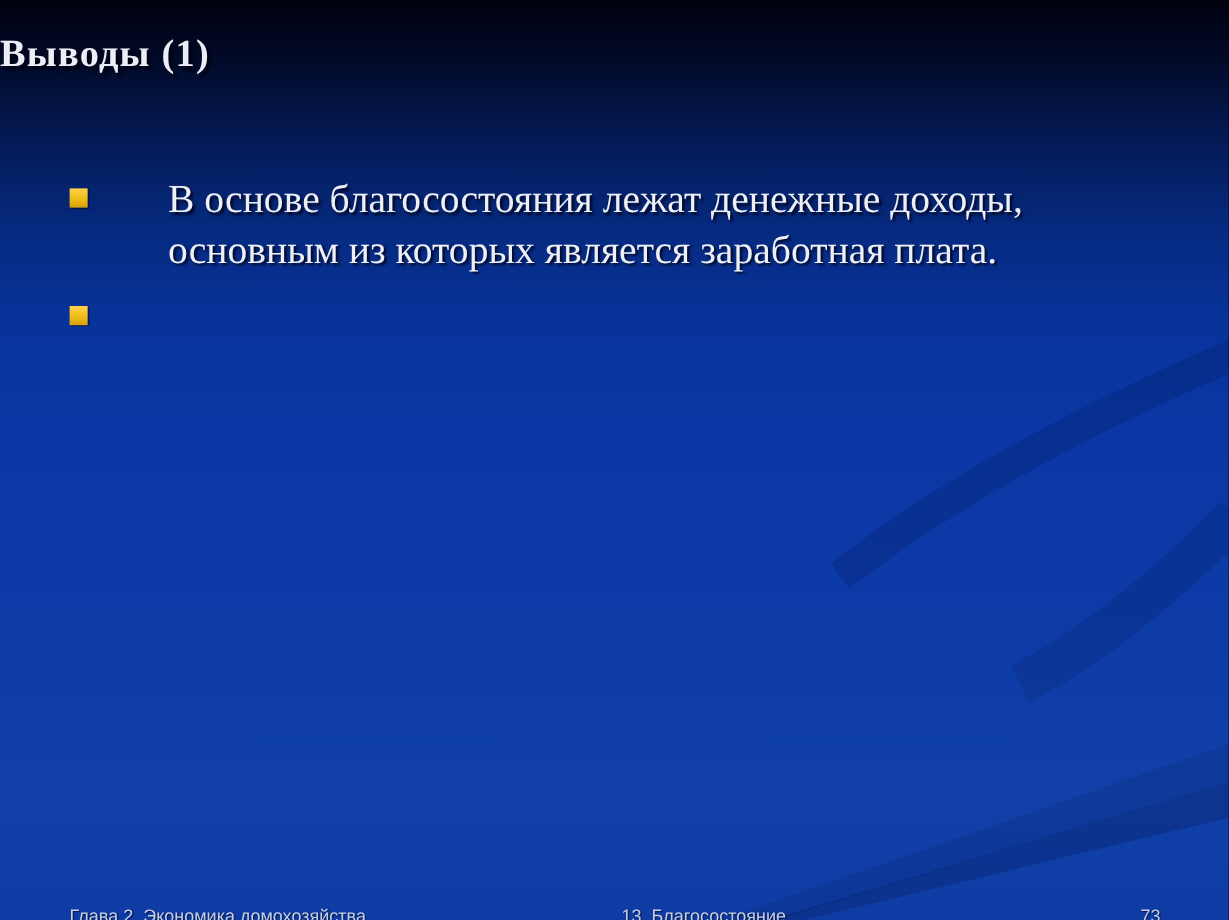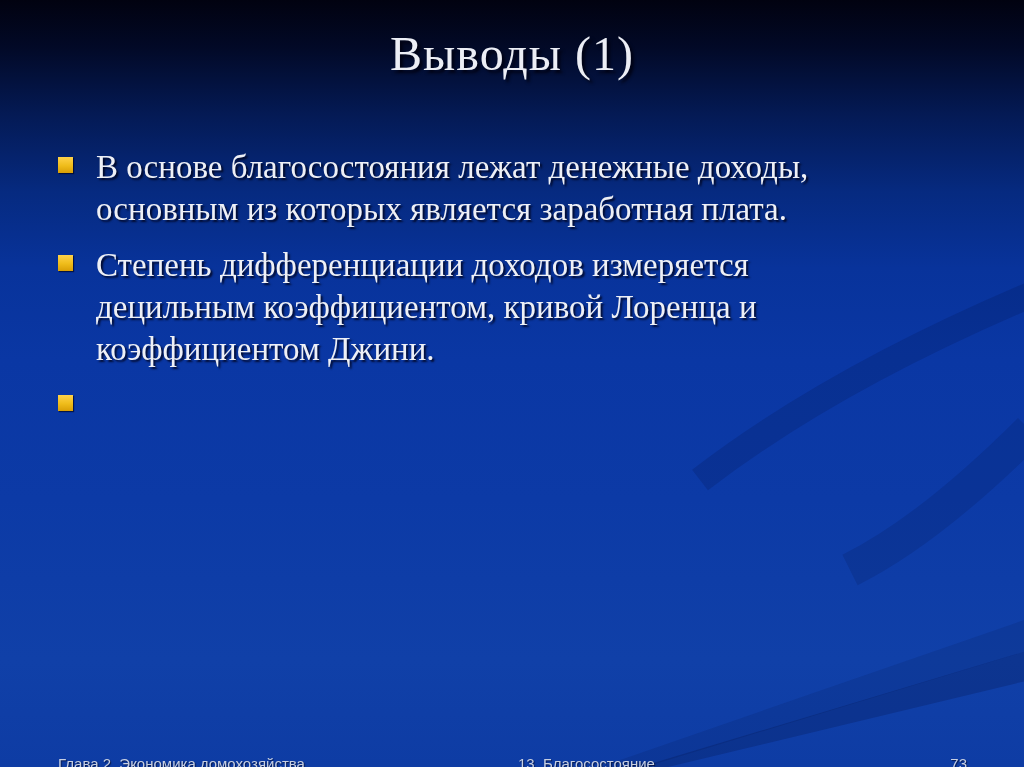--- a/index.html
+++ b/index.html
@@ -30,37 +30,37 @@
     width: 1024px;
     height: 767px;
     pointer-events: none;
   }
   .title {
     position: absolute;
     top: 26px;
     left: 0;
     width: 100%;
     margin: 0;
-    text-align: center;
-    font-size: 48px;
-    font-weight: normal;
+    font-size: 32px;
+    font-weight: bold;
     color: #eceef5;
     letter-spacing: 1px;
     text-shadow: 3px 3px 3px rgba(0, 0, 15, 0.85);
   }
   .content {
     position: absolute;
     top: 146px;
     left: 58px;
     width: 910px;
   }
   .bullet-item {
     display: flex;
     align-items: flex-start;
     margin-bottom: 14px;
+    gap: 44px;
   }
   .marker {
     flex: 0 0 auto;
     width: 15px;
     height: 16px;
     margin-top: 11px;
     margin-right: 23px;
     background: linear-gradient(180deg, #ffd24a 0%, #efbc1a 55%, #d99f06 100%);
     box-shadow: 1px 1px 1px rgba(0,0,20,0.6);
   }
@@ -101,26 +101,20 @@
 
   <div class="content">
 
     <div class="bullet-item">
       <span class="marker"></span>
       <span class="btext">В основе благосостояния лежат денежные доходы,
 основным из которых является заработная плата.</span>
     </div>
 
 
-    <div class="bullet-item">
-      <span class="marker"></span>
-      <span class="btext">Степень дифференциации доходов измеряется
-децильным коэффициентом, кривой Лоренца и
-коэффициентом Джини.</span>
-    </div>
 
     <div class="bullet-item">
       <span class="marker"></span>
     </div>
 
   </div>
 
   <div class="footer-item footer-left">Глава 2. Экономика домохозяйства</div>
   <div class="footer-item footer-center">13. Благосостояние</div>
   <div class="footer-item footer-right">73</div>

